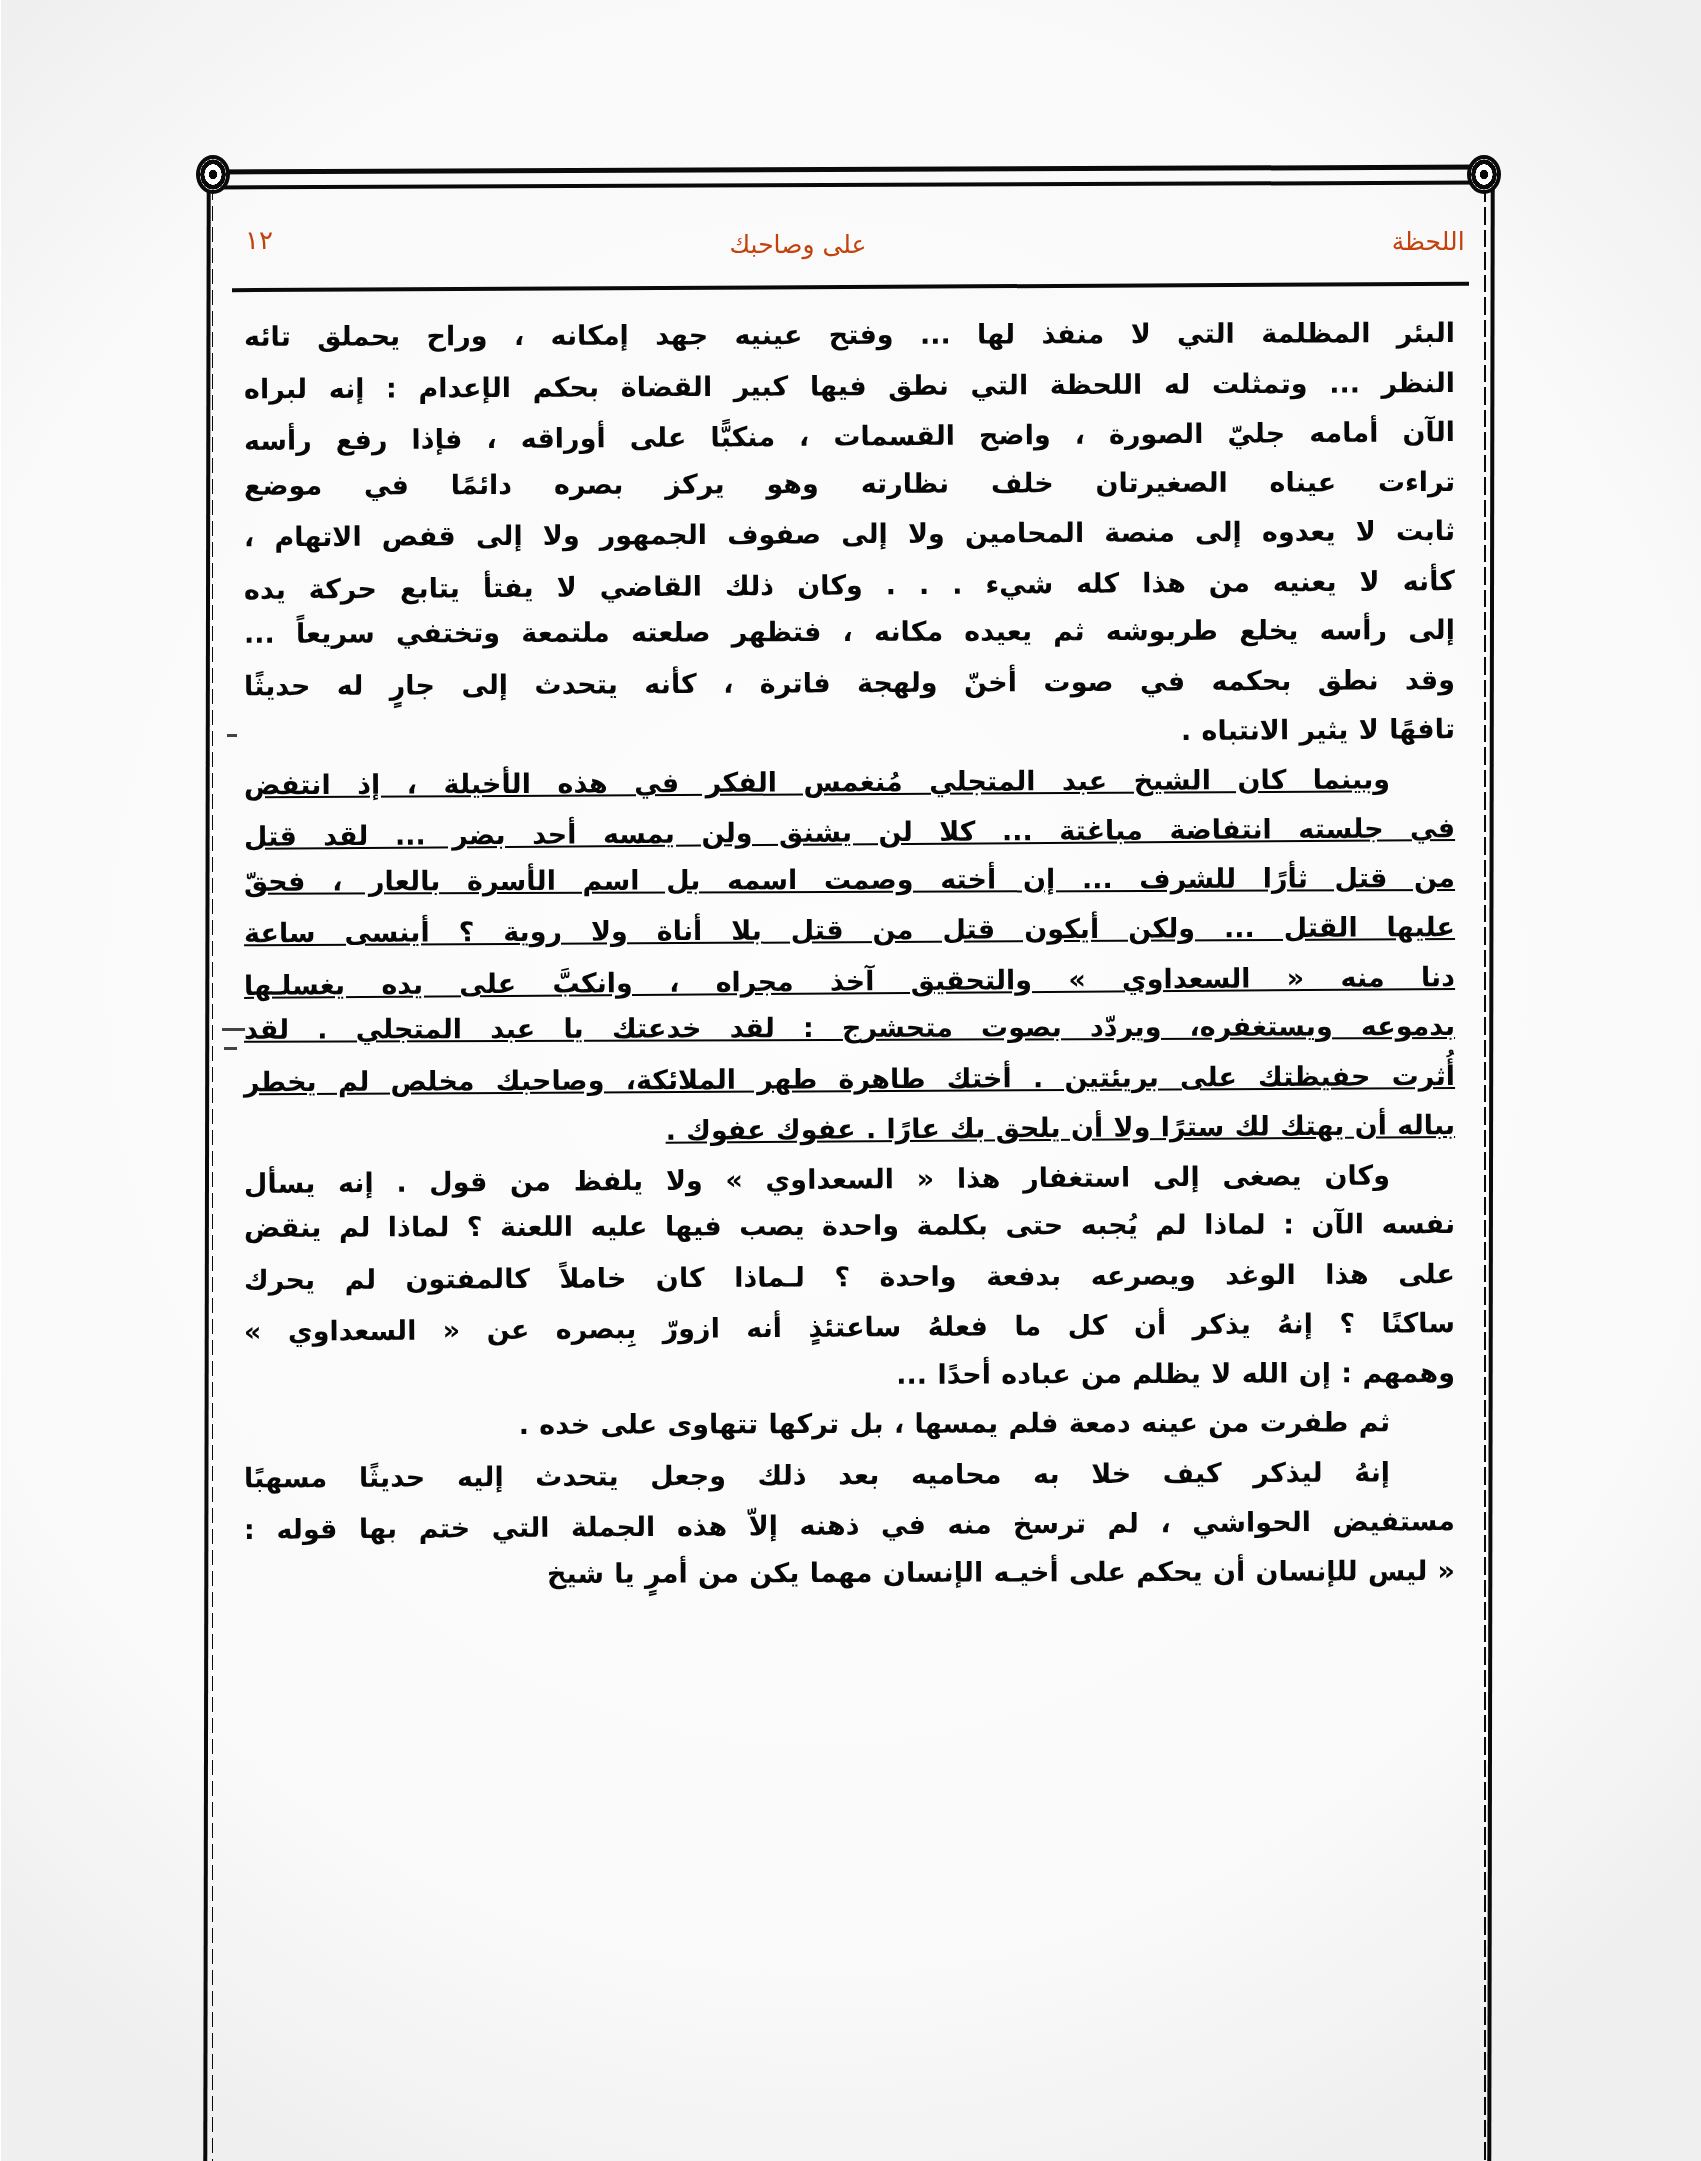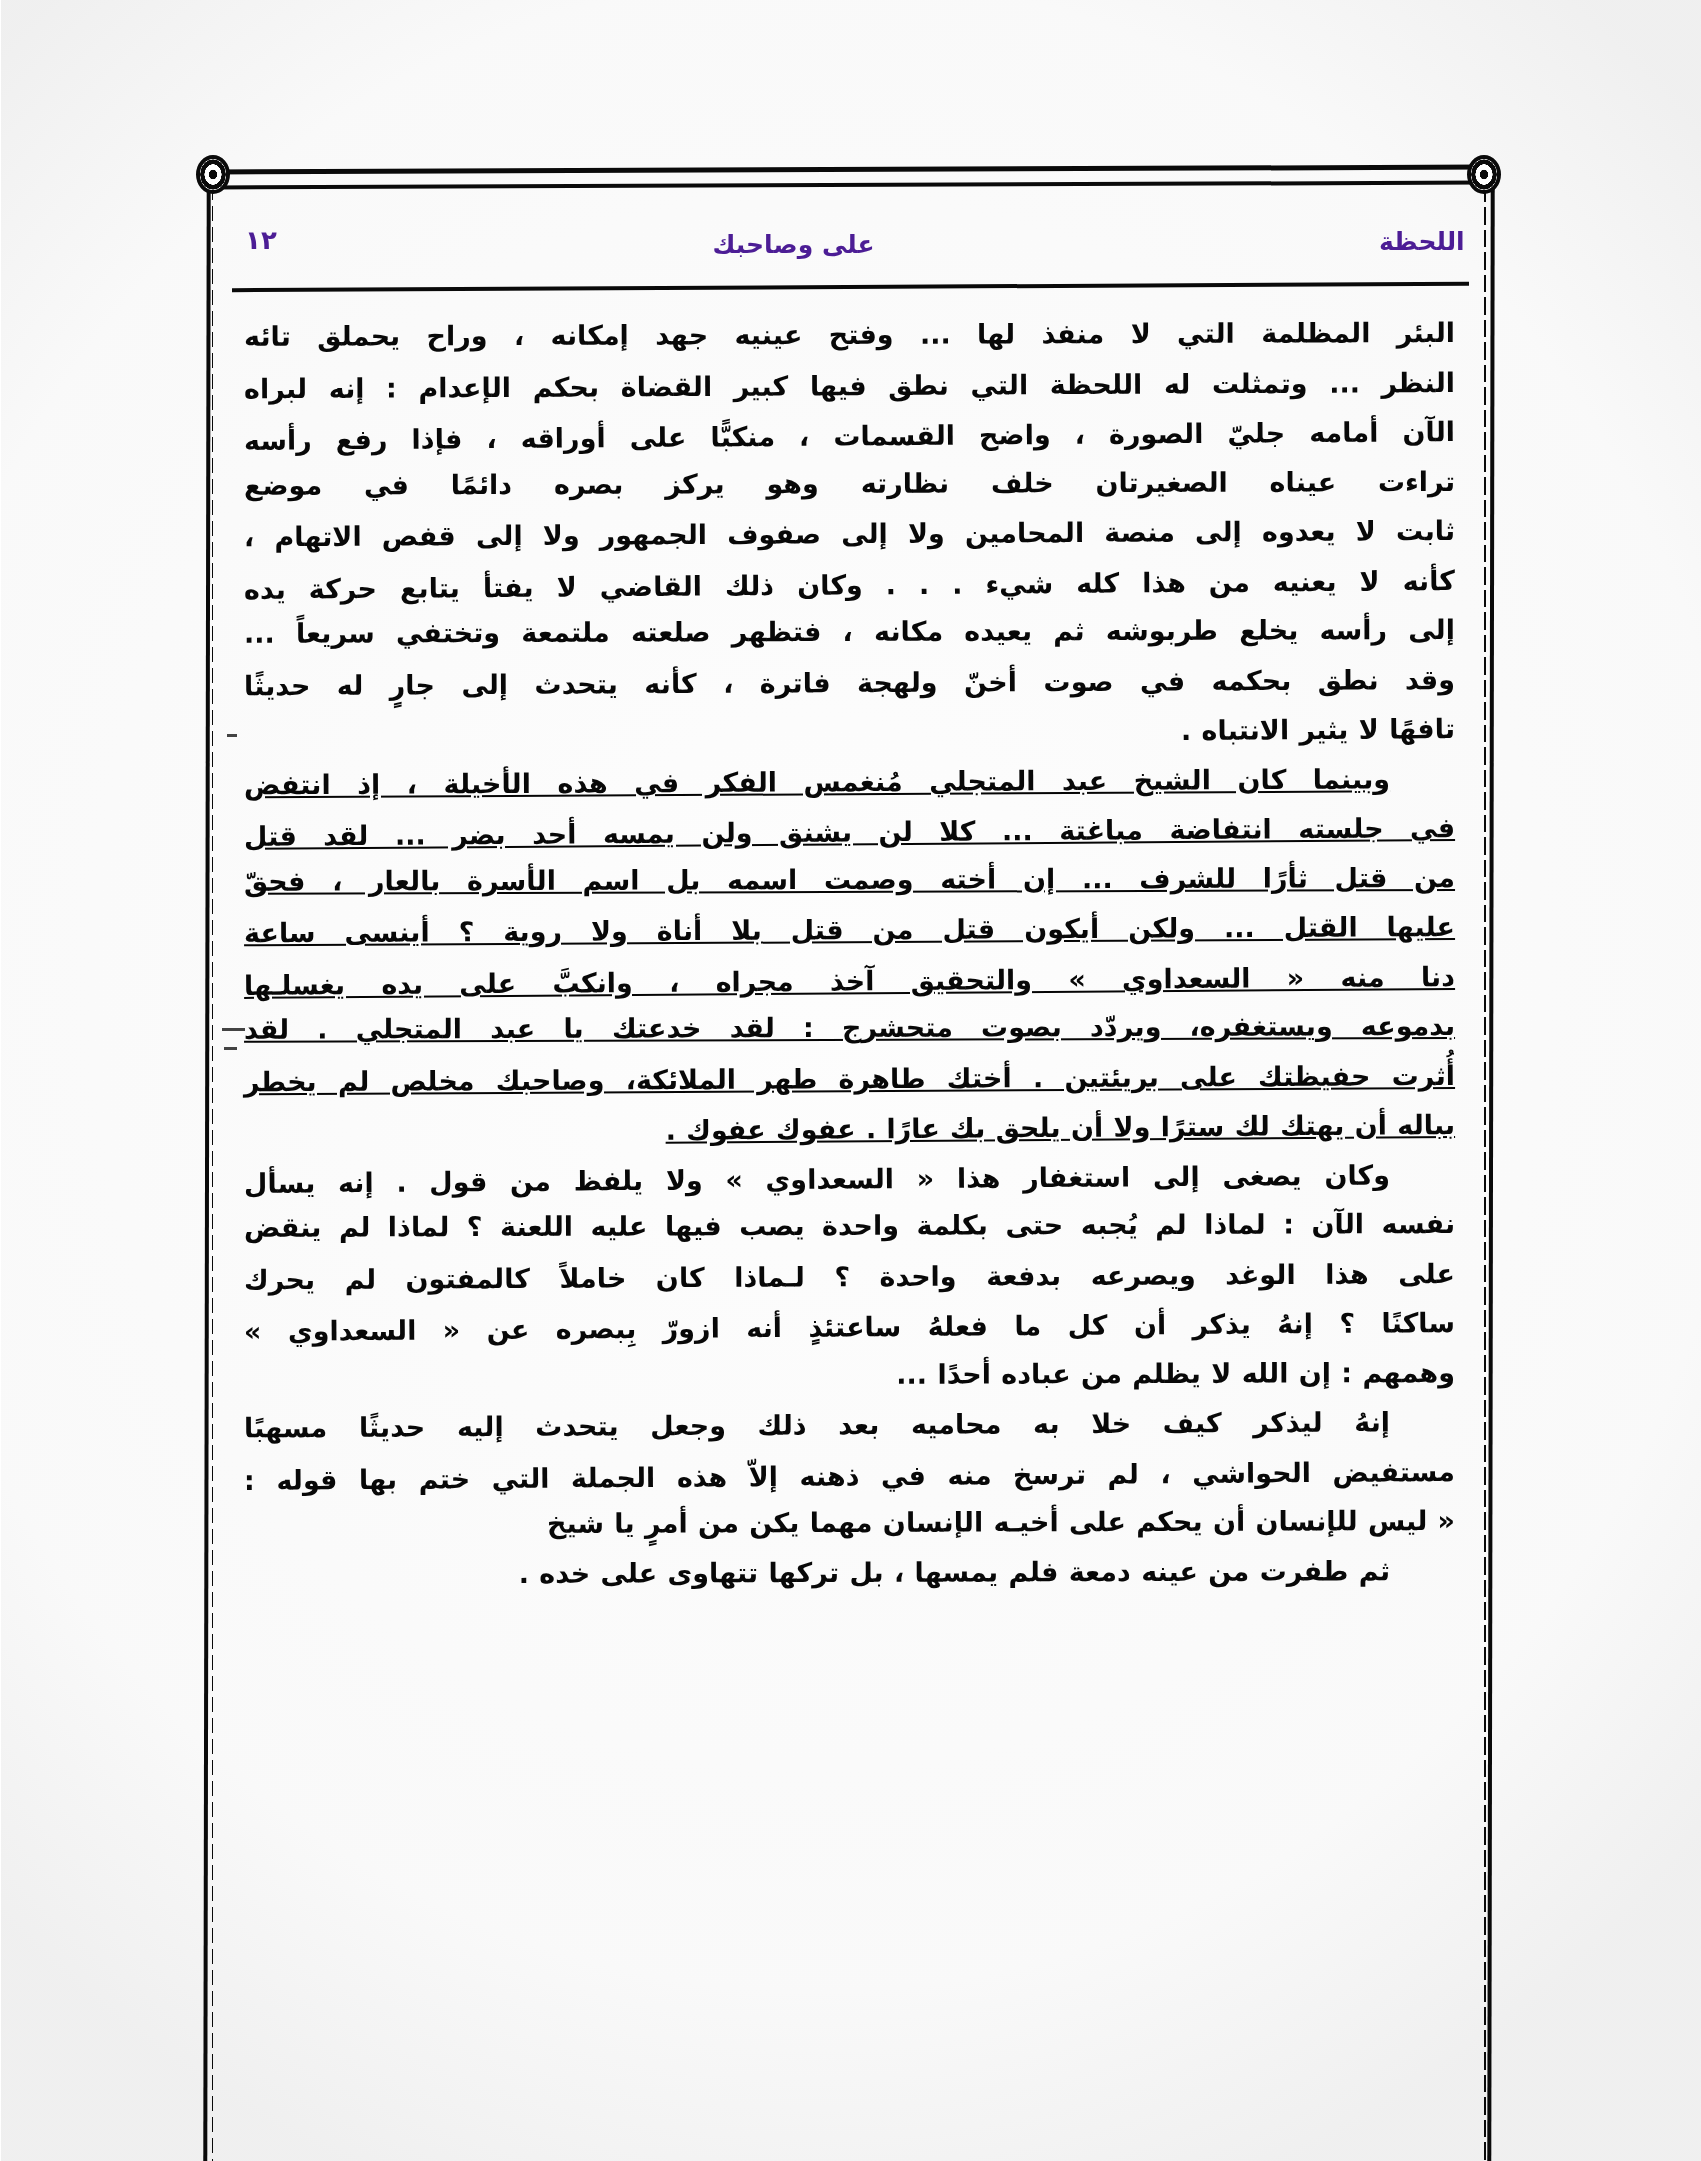--- a/index.html
+++ b/index.html
@@ -116,22 +116,22 @@
     height: 65px;
     display: flex;
     align-items: center;
     justify-content: space-between;
     direction: rtl;
   }
 
   .hdr-text {
     font-family: "DejaVu Sans", "Liberation Sans", sans-serif;
     font-size: 25px;
-    font-weight: 700;
-    color: #4c1d95;
+    font-weight: 400;
+    color: #c2410c;
     letter-spacing: -0.4px;
     white-space: nowrap;
   }
 
   #hdr-pageno { font-size: 26px; transform: translateY(-1.7px); }
   #hdr-title  { transform: translate(-30px, 2.6px); }
   #hdr-journal{ transform: translate(8.6px, 0px); }
 
   
   #header-rule {
@@ -242,25 +242,25 @@
             <div class="para skew-c last-free">بباله أن يهتك لك سترًا ولا أن يلحق بك عارًا .  عفوك عفوك .</div>
           </div>
           <div style="margin: 0px 0px 2.6px;">
             <div class="para skew-c indent">وكان يصغى إلى استغفار هذا « السعداوي » ولا يلفظ من قول . إنه يسأل</div>
             <div class="para skew-a">نفسه الآن : لماذا لم يُجبه حتى بكلمة واحدة يصب فيها عليه اللعنة ؟ لماذا لم ينقض</div>
             <div class="para skew-b">على هذا الوغد ويصرعه بدفعة واحدة ؟ لـماذا كان خاملاً كالمفتون لم يحرك</div>
             <div class="para skew-c">ساكنًا ؟ إنهُ يذكر أن كل ما فعلهُ ساعتئذٍ أنه ازورّ بِبصره عن « السعداوي »</div>
             <div class="para skew-a last-free">وهمهم : إن الله لا يظلم من عباده أحدًا ...</div>
           </div>
           <div style="margin: 0px 0px 2.6px;">
+            <div class="para skew-a last-free indent">ثم طفرت من عينه دمعة فلم يمسها ، بل تركها تتهاوى على خده .</div>
+          </div>
+          <div style="margin: 0px 0px 2.6px;">
             <div class="para skew-b indent">إنهُ ليذكر كيف خلا به محاميه بعد ذلك وجعل يتحدث إليه حديثًا مسهبًا</div>
             <div class="para skew-c">مستفيض الحواشي ، لم ترسخ منه في ذهنه إلاّ هذه الجملة التي ختم بها قوله :</div>
             <div class="para skew-a last-free">« ليس للإنسان أن يحكم على أخيـه الإنسان مهما يكن من أمرٍ يا شيخ</div>
           </div>
-          <div style="margin: 0px 0px 2.6px;">
-            <div class="para skew-a last-free indent">ثم طفرت من عينه دمعة فلم يمسها ، بل تركها تتهاوى على خده .</div>
-          </div>
         </div>
     </div>
 
   </div>
 </div>
 
 
 </body></html>

